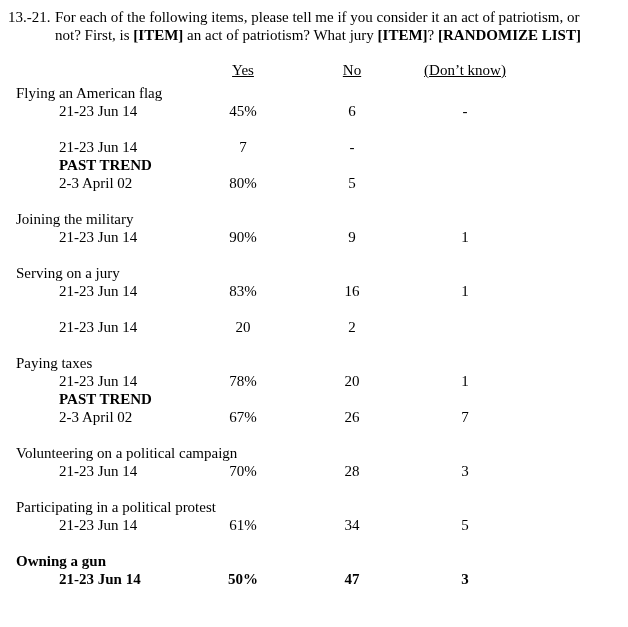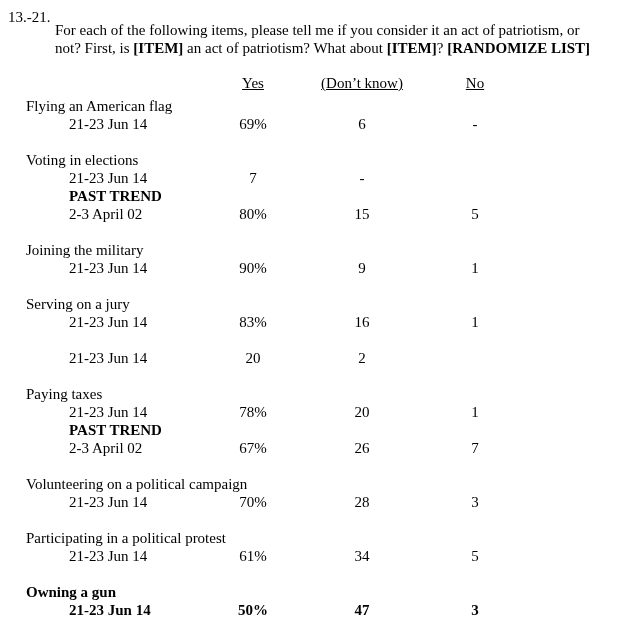--- a/index.html
+++ b/index.html
@@ -22,26 +22,25 @@
   
   .question {
     display: flex;
     margin-bottom: 17px;
   }
   .q-num {
     flex: 0 0 47px;
   }
   .q-text {
     flex: 1;
-    margin-top: 13px;
   }
   b { font-weight: bold; text-align: center; }
   
   .table {
-    margin-left: 18px;
+    margin-left: 8px;
   }
   .grid {
     display: grid;
     grid-template-columns: 172px 110px 108px 118px;
   }
   .c-num { text-align: center; }
   .header-row { margin-bottom: 5px; }
   .col-head { text-decoration: underline; }
   .item-block { margin-bottom: 18px; }
   .item-block.last { margin-bottom: 0; font-weight: bold; }
@@ -53,55 +52,53 @@
   }
 </style>
 </head>
 <body>
 
 <div class="page">
 
   <div class="question">
     <span class="q-num">13.-21.</span>
     <span class="q-text"><span>For each of the following items, please tell me if you consider it an act of patriotism, or</span><br>
-      <span>not? First, is </span><b>[ITEM]</b><span> an act of patriotism? What about </span><b>[ITEM]</b><span>? </span><b>[RANDOMIZE LIST]</b>
+      <span>not? First, is </span><b>[ITEM]</b><span> an act of patriotism? What jury </span><b>[ITEM]</b><span>? </span><b>[RANDOMIZE LIST]</b>
     </span>
   </div>
 
   <div class="table">
 
     <div class="grid header-row">
       <span></span>
       <span class="c-num col-head">Yes</span>
+      <span class="c-num col-head">No</span>
       <span class="c-num col-head">(Don’t know)</span>
-      <span class="c-num col-head">No</span>
     </div>
 
     <div class="item-block">
       <div class="item-label">Flying an American flag</div>
       <div class="grid">
         <span class="date-cell">21-23 Jun 14</span>
-        <span class="c-num">69%</span>
+        <span class="c-num">45%</span>
         <span class="c-num">6</span>
         <span class="c-num">-</span>
       </div>
     </div>
 
     <div class="item-block">
-      <div class="item-label">Voting in elections</div>
       <div class="grid">
         <span class="date-cell">21-23 Jun 14</span>
         <span class="c-num">7</span>
         <span class="c-num">-</span>
       </div>
       <div class="trend-label">PAST TREND</div>
       <div class="grid">
         <span class="date-cell">2-3 April 02</span>
         <span class="c-num">80%</span>
-        <span class="c-num">15</span>
         <span class="c-num">5</span>
       </div>
     </div>
 
     <div class="item-block">
       <div class="item-label">Joining the military</div>
       <div class="grid">
         <span class="date-cell">21-23 Jun 14</span>
         <span class="c-num">90%</span>
         <span class="c-num">9</span>

